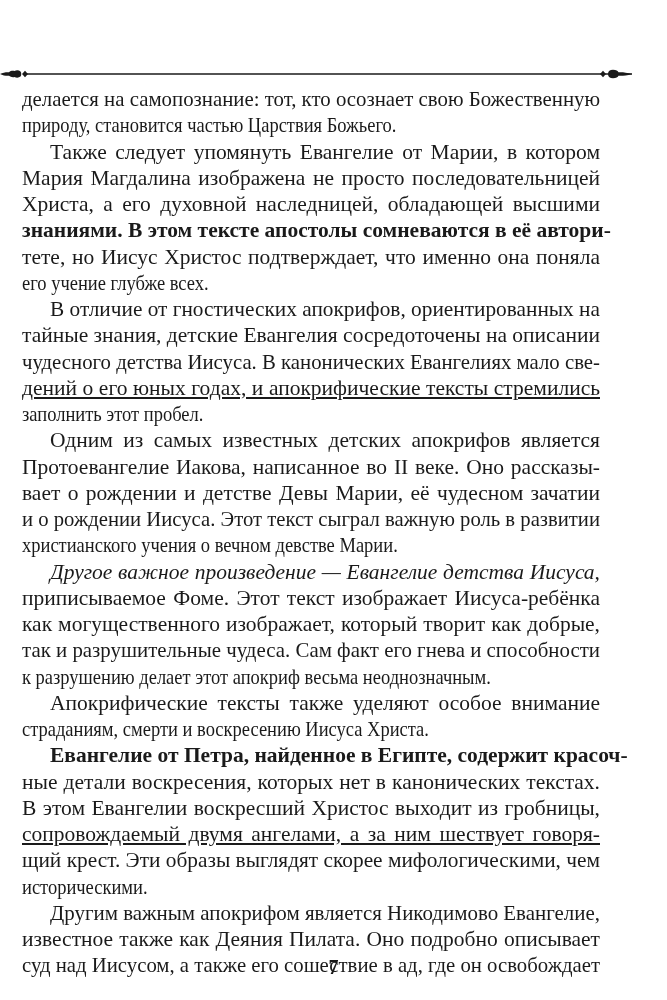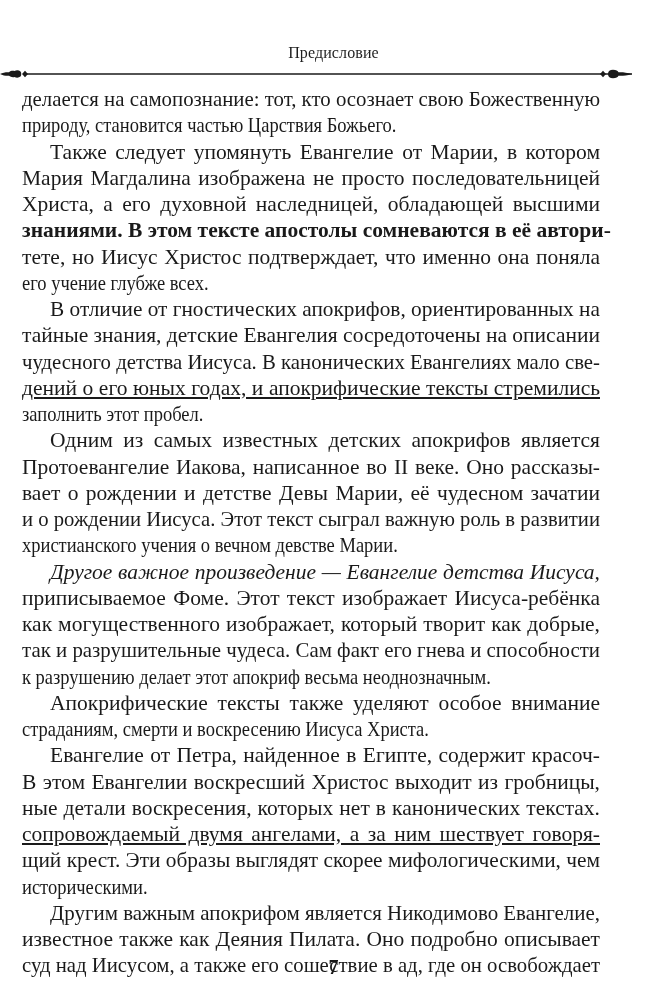--- a/index.html
+++ b/index.html
@@ -69,21 +69,20 @@
       font-size: 20px;
       font-weight: bold;
       color: #1a1a1a;
     }
   </style>
 </head>
 <body>
 
 <div class="page">
 
-  <div class="running-head">Предисловие</div>
 
   <div class="rule">
     <svg width="667" height="14" viewBox="0 0 667 14" xmlns="http://www.w3.org/2000/svg">
       <g fill="#1a1a1a">
         <path d="M0 7 C3 5.5 6 5 9 5.2 C10.5 4 12.5 3.5 14.5 4 C16.5 3 19 3.2 20.5 4.5 C21.5 5.6 21.5 8.4 20.5 9.5 C19 10.8 16.5 11 14.5 10 C12.5 10.5 10.5 10 9 8.8 C6 9 3 8.5 0 7 Z"></path>
         <path d="M22 7 L25 3.8 L28 7 L25 10.2 Z"></path>
       </g>
       <line x1="26" y1="7" x2="632" y2="7" stroke="#1a1a1a" stroke-width="1.4"></line>
       <g fill="#1a1a1a">
         <path d="M600 7 L603 3.8 L606 7 L603 10.2 Z"></path>
@@ -111,23 +110,23 @@
       <div class="line" style="transform: scaleX(1); width: 578px; box-sizing: content-box;">вает о рождении и детстве Девы Марии, её чудесном зачатии</div>
       <div class="line" style="transform: scaleX(0.96188); width: 600.906px; box-sizing: content-box;">и о рождении Иисуса. Этот текст сыграл важную роль в развитии</div>
       <div class="line last" style="transform: scaleX(0.86); width: 672.093px; text-align-last: left; box-sizing: content-box;">христианского учения о вечном девстве Марии.</div>
       <div class="line indent" style="transform: scaleX(1); width: 550px; box-sizing: content-box; padding-left: 28px; font-style: italic;">Другое важное произведение — Евангелие детства Иисуса,</div>
       <div class="line" style="transform: scaleX(1); width: 578px; box-sizing: content-box;">приписываемое Фоме. Этот текст изображает Иисуса-ребёнка</div>
       <div class="line" style="transform: scaleX(1); width: 578px; box-sizing: content-box;">как могущественного изображает, который творит как добрые,</div>
       <div class="line" style="transform: scaleX(0.971123); width: 595.188px; box-sizing: content-box;">так и разрушительные чудеса. Сам факт его гнева и способности</div>
       <div class="line last" style="transform: scaleX(0.86); width: 672.093px; text-align-last: left; box-sizing: content-box;">к разрушению делает этот апокриф весьма неоднозначным.</div>
       <div class="line indent" style="transform: scaleX(1); width: 550px; box-sizing: content-box; padding-left: 28px;">Апокрифические тексты также уделяют особое внимание</div>
       <div class="line last" style="transform: scaleX(0.86); width: 672.093px; text-align-last: left; box-sizing: content-box;">страданиям, смерти и воскресению Иисуса Христа.</div>
-      <div class="line indent" style="transform: scaleX(1); width: 550px; box-sizing: content-box; padding-left: 28px;">Евангелие от Петра, найденное в Египте, содержит красоч-</div>
+      <div class="line indent" style="transform: scaleX(1); width: 550px; box-sizing: content-box; padding-left: 28px; font-weight: bold;">Евангелие от Петра, найденное в Египте, содержит красоч-</div>
+      <div class="line" style="transform: scaleX(1); width: 578px; box-sizing: content-box;">ные детали воскресения, которых нет в канонических текстах.</div>
       <div class="line" style="transform: scaleX(1); width: 578px; box-sizing: content-box;">В этом Евангелии воскресший Христос выходит из гробницы,</div>
-      <div class="line" style="transform: scaleX(1); width: 578px; box-sizing: content-box;">ные детали воскресения, которых нет в канонических текстах.</div>
       <div class="line" style="transform: scaleX(1); width: 578px; box-sizing: content-box; text-decoration: underline;">сопровождаемый двумя ангелами, а за ним шествует говоря-</div>
       <div class="line" style="transform: scaleX(0.993154); width: 581.984px; box-sizing: content-box;">щий крест. Эти образы выглядят скорее мифологическими, чем</div>
       <div class="line last" style="transform: scaleX(0.86); width: 672.093px; text-align-last: left; box-sizing: content-box;">историческими.</div>
       <div class="line indent" style="transform: scaleX(0.973505); width: 564.969px; box-sizing: content-box; padding-left: 28.7621px;">Другим важным апокрифом является Никодимово Евангелие,</div>
       <div class="line" style="transform: scaleX(1); width: 578px; box-sizing: content-box;">известное также как Деяния Пилата. Оно подробно описывает</div>
       <div class="line" style="transform: scaleX(0.964841); width: 599.062px; box-sizing: content-box;">суд над Иисусом, а также его сошествие в ад, где он освобождает</div>
     </div>
 
   <div class="folio">7</div>
 

